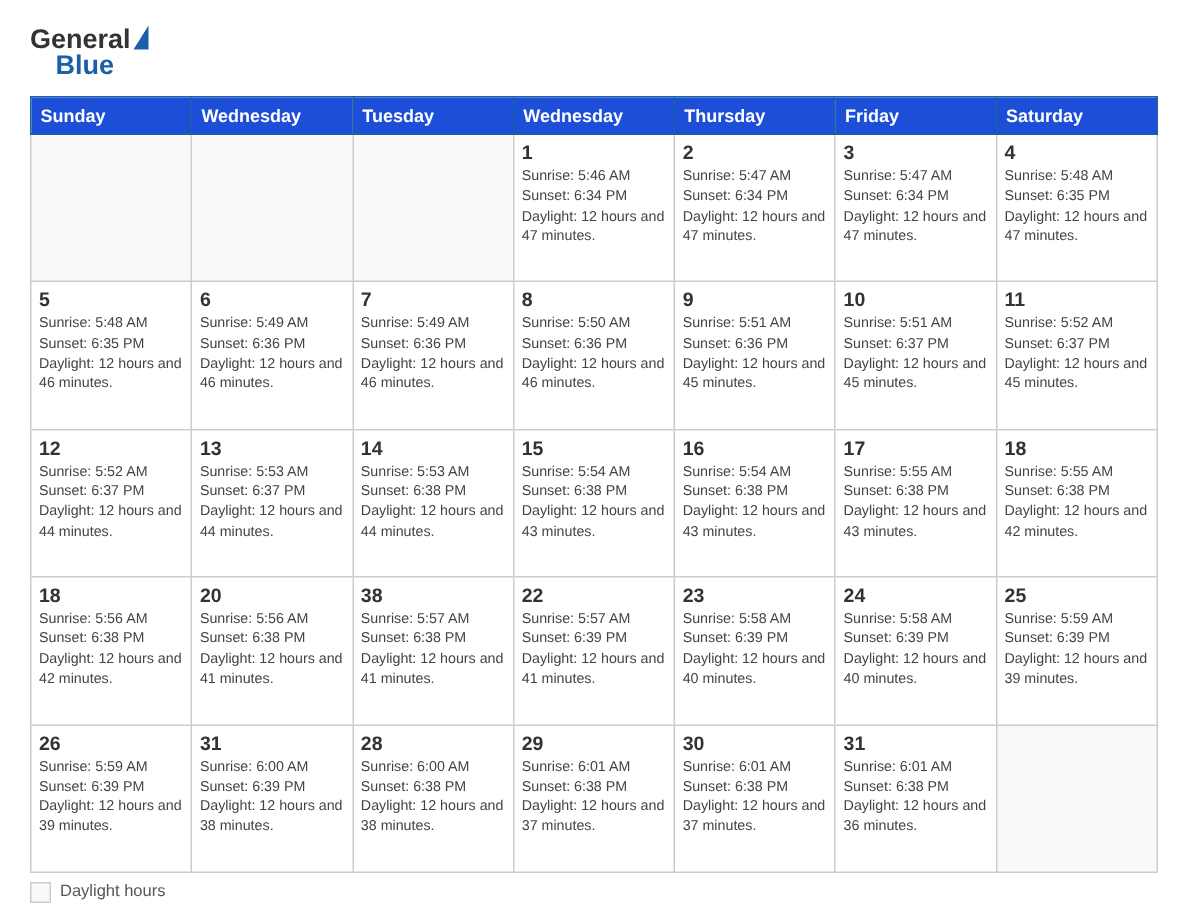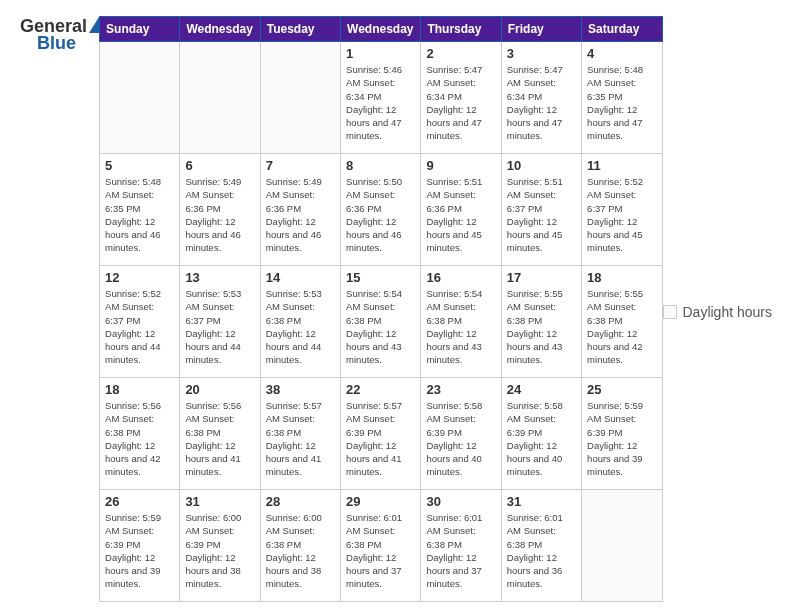--- a/index.html
+++ b/index.html
@@ -8,20 +8,21 @@
       background: #fff;
       width: 792px;
       height: 612px;
       overflow: hidden;
     }
     .page {
       width: 792px;
       height: 612px;
       padding: 16px 20px 10px 20px;
       display: flex;
+      flex-direction: column;
     }
     .header {
       display: flex;
       align-items: flex-start;
       justify-content: space-between;
       margin-bottom: 10px;
     }
     .logo {
       display: flex;
       flex-direction: column;
@@ -64,21 +65,21 @@
       margin-top: 2px;
     }
     .calendar {
       flex: 1;
       border: 1px solid #ccc;
       border-collapse: collapse;
       width: 100%;
       table-layout: fixed;
     }
     .calendar th {
-      background-color: #4c1d95;
+      background-color: #1d4ed8;
       color: white;
       text-align: left;
       padding: 5px 6px;
       font-size: 12px;
       font-weight: bold;
       border: 1px solid #1a5fa8;
     }
     .calendar td {
       border: 1px solid #ccc;
       vertical-align: top;
@@ -98,24 +99,23 @@
       display: block;
       margin-bottom: 2px;
     }
     .day-info {
       font-size: 9.5px;
       color: #444;
       line-height: 1.4;
     }
     .footer {
       margin-top: 6px;
-      font-size: 14px;
+      font-size: 11px;
       color: #555;
       display: flex;
-      align-items: center;
       gap: 6px;
     }
     .footer-box {
       width: 14px;
       height: 14px;
       background: #f9f9f9;
       border: 1px solid #ccc;
       display: inline-block;
     }
   </style>

